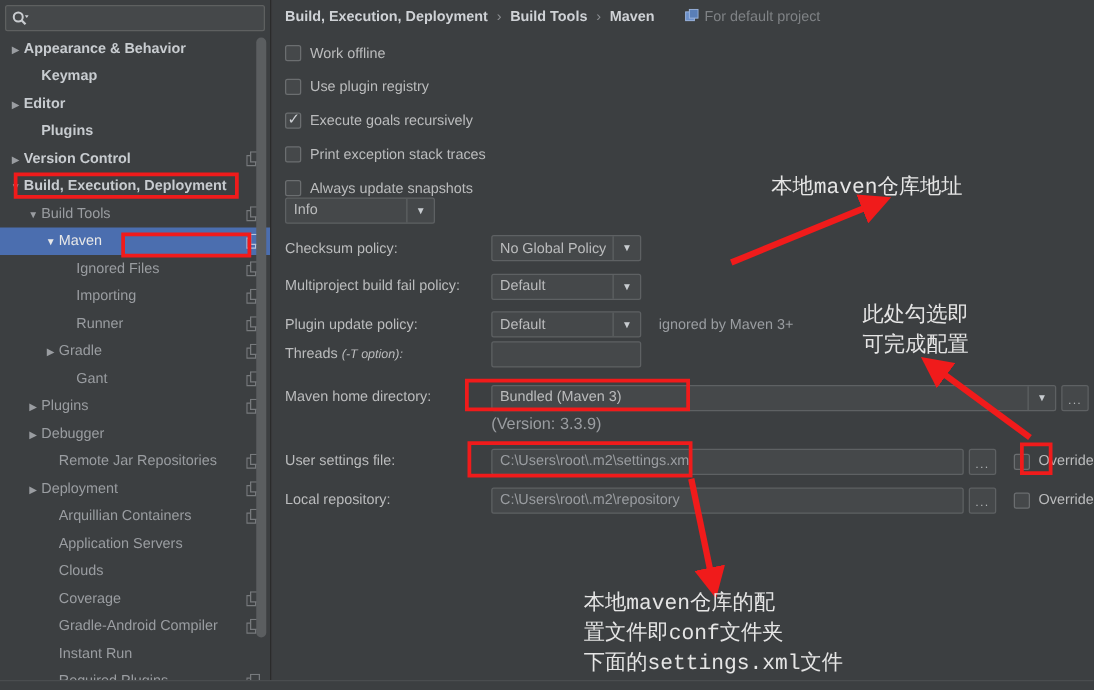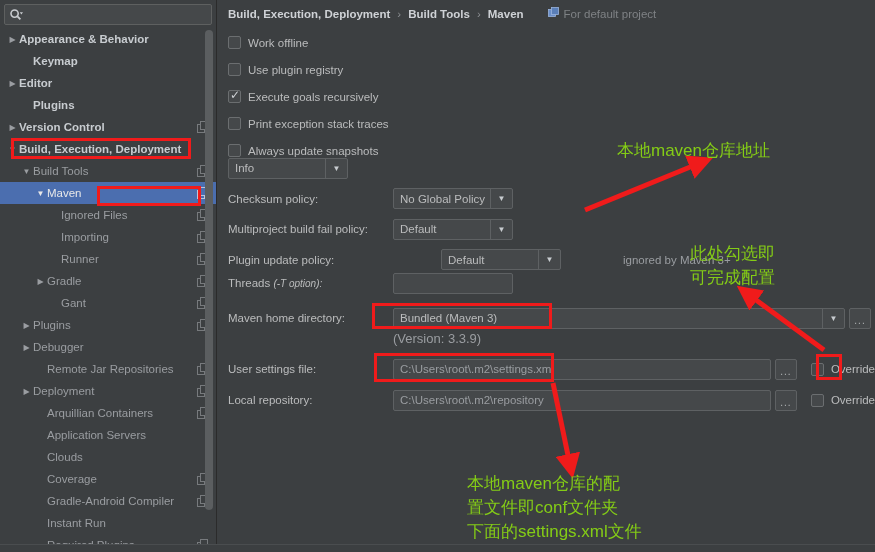--- a/index.html
+++ b/index.html
@@ -195,22 +195,22 @@
   .italic-note { font-style: italic; font-size: 10px; }
 
   
   .redbox {
     position: absolute;
     border: 3px solid #f01b1b;
     pointer-events: none;
   }
   .anno {
     position: absolute;
-    color: #84cc16;
-    font-family: Liberation Sans, sans-serif;
+    color: #e5e5e5;
+    font-family: Liberation Mono, monospace;
     font-size: 17px;
     line-height: 24px;
     white-space: nowrap;
   }
   svg.overlay {
     position: absolute; left: 0; top: 0;
     width: 875px; height: 552px;
     pointer-events: none;
   }
   #bottom-strip {
@@ -479,21 +479,21 @@
             <span class="carrow">▼</span>
           </span>
         </div>
         <div class="frow" style="top: 218px;">
           <span class="flabel">Multiproject build fail policy:</span>
           <span class="combo">
             <span class="cval">Default</span>
             <span class="carrow">▼</span>
           </span>
         </div>
-        <div class="frow" style="top: 248.5px; gap: 48px;">
+        <div class="frow" style="top: 248.5px;">
           <span class="flabel">Plugin update policy:</span>
           <span class="combo">
             <span class="cval">Default</span>
             <span class="carrow">▼</span>
           </span>
           <span style="margin-left: 14px; color: rgb(154, 157, 161);">ignored by Maven 3+</span>
         </div>
       </div>
 
     <div class="frow" style="top:272px;">

